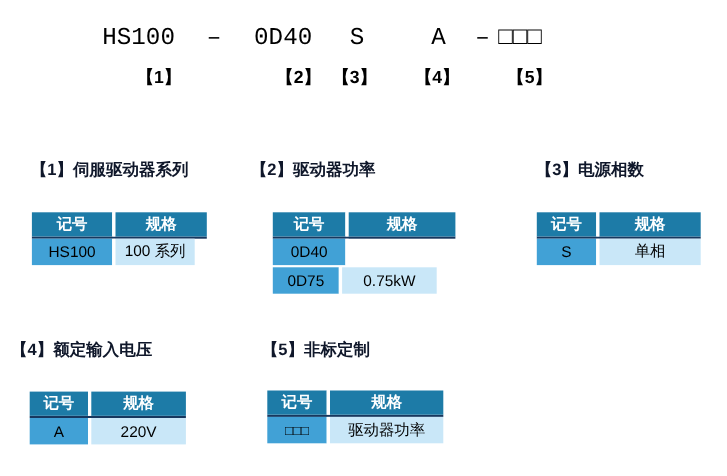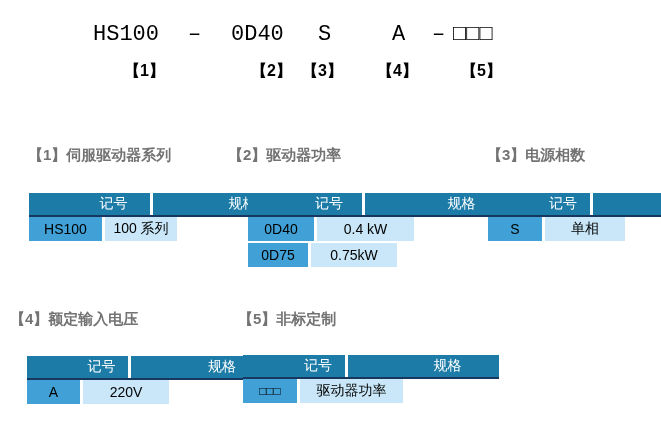--- a/index.html
+++ b/index.html
@@ -31,40 +31,39 @@
     font-weight: bold;
     color: #000;
     white-space: pre;
   }
   
   .section-title {
     position: absolute;
     font-size: 15px;
     line-height: 19px;
     font-weight: bold;
-    color: #737373;
+    color: #0f172a;
     white-space: pre;
   }
   
   .tbl { position: absolute; }
   .row { display: flex; }
   .cell {
     display: flex;
     align-items: center;
     justify-content: center;
     font-size: 14px;
     overflow: hidden;
     white-space: pre;
   }
   .row.hdr .cell {
     height: 22px;
     background: var(--header-bg, #1d7ba7);
     color: var(--header-text, #ffffff);
-    font-weight: normal;
-    padding-left: 48px;
+    font-weight: bold;
   }
   .row.data .cell { height: 24px; color: var(--body-text, #000000); }
   .cell.c1 { background: var(--code-col-bg, #41a1d6); }
   .cell.c2 { background: var(--spec-col-bg, #c9e7f8); }
   .colgap { width: 3px; background: #ffffff; }
   .navyline { height: 2px; background: var(--divider-navy, #17375e); }
   .rowgap { height: 2px; background: #ffffff; }
 </style>
 </head>
 <body>
@@ -104,42 +103,41 @@
   <div class="tbl" style="left:248px; top:193px">
     <div class="row hdr">
       <div class="cell" style="width:66px">记号</div>
       <div class="colgap"></div>
       <div class="cell" style="width:97px">规格</div>
     </div>
     <div class="navyline"></div>
     <div class="row data">
       <div class="cell c1" style="width:66px">0D40</div>
       <div class="colgap"></div>
-      <div class="cell c2" style="width:97px">0.4 kW</div>
     </div>
     <div class="rowgap"></div>
     <div class="row data">
       <div class="cell c1" style="width:60px">0D75</div>
       <div class="colgap"></div>
       <div class="cell c2" style="width:86px">0.75kW</div>
     </div>
   </div>
 
   <div class="section-title" style="left:487px; top:145px">【3】电源相数</div>
   <div class="tbl" style="left:488px; top:193px">
     <div class="row hdr">
       <div class="cell" style="width:54px">记号</div>
       <div class="colgap"></div>
       <div class="cell" style="width:92px">规格</div>
     </div>
     <div class="navyline"></div>
     <div class="row data">
       <div class="cell c1" style="width:54px">S</div>
       <div class="colgap"></div>
-      <div class="cell c2" style="width:80px">单相</div>
+      <div class="cell c2" style="width:92px">单相</div>
     </div>
   </div>
 
   <div class="section-title" style="left:10px; top:309px">【4】额定输入电压</div>
   <div class="tbl" style="left:27px; top:356px">
     <div class="row hdr">
       <div class="cell" style="width:53px">记号</div>
       <div class="colgap"></div>
       <div class="cell" style="width:86px">规格</div>
     </div>

